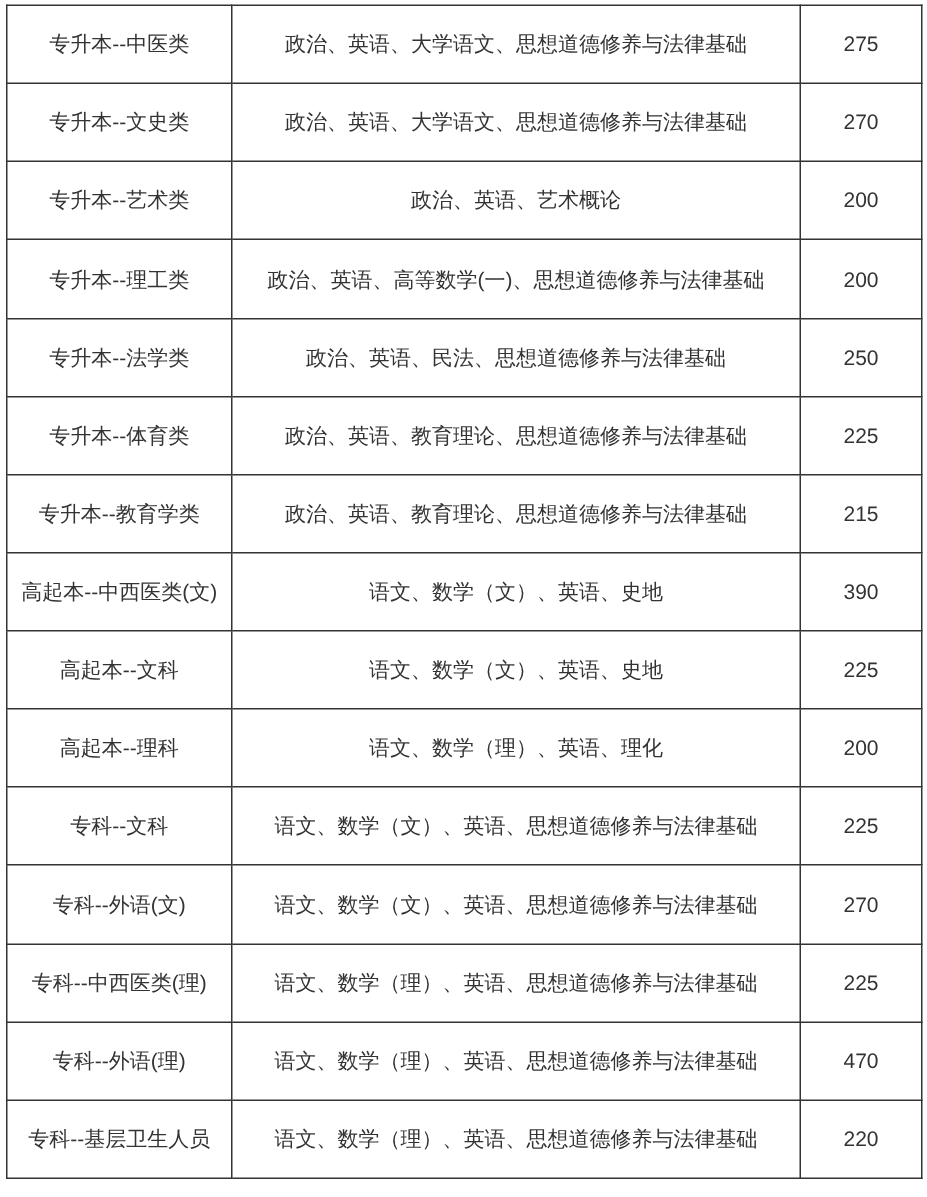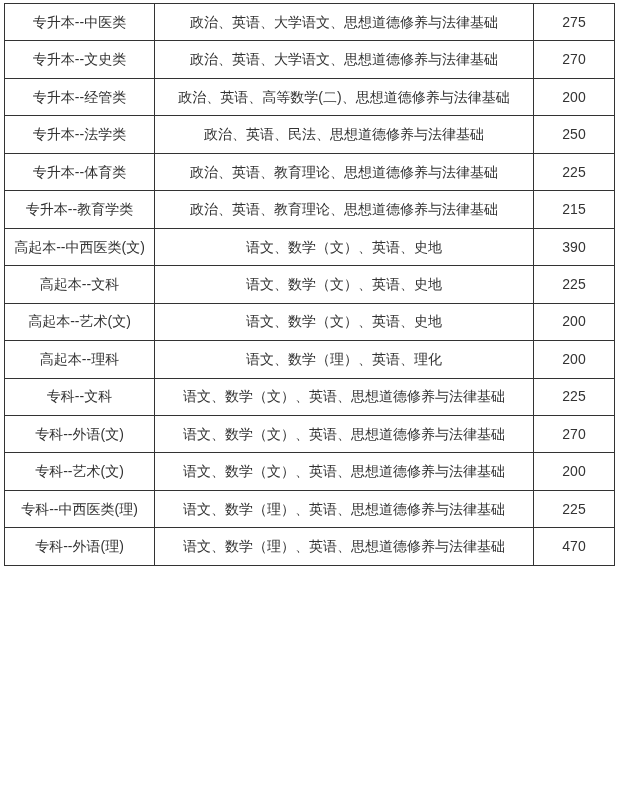--- a/index.html
+++ b/index.html
@@ -11,21 +11,21 @@
     width: 618px;
     height: 798px;
     font-family: "Liberation Sans", sans-serif;
     overflow: hidden;
   }
   table.score-table {
     border-collapse: collapse;
     table-layout: fixed;
     margin: 3px 0 0 4px;
     width: 610px;
-    height: 563px;
+    height: 783px;
   }
   table.score-table col.c1 { width: 150px; }
   table.score-table col.c2 { width: 379px; }
   table.score-table col.c3 { width: 81px; }
   table.score-table td {
     border: 1px solid var(--border-color, #333333);
     color: var(--text-color, #333333);
     font-size: 14px;
     line-height: 1.2;
     text-align: center;
@@ -51,27 +51,32 @@
     <td>275</td>
   </tr>
 
 
   <tr>
     <td>专升本--文史类</td>
     <td>政治、英语、大学语文、思想道德修养与法律基础</td>
     <td>270</td>
   </tr>
 
-
+  <tr>
+    <td>专升本--艺术类</td>
+    <td>政治、英语、艺术概论</td>
+    <td>200</td>
+  </tr>
 
   <tr>
-    <td>专升本--经管类</td>
-    <td>政治、英语、高等数学(二)、思想道德修养与法律基础</td>
+    <td>专升本--理工类</td>
+    <td>政治、英语、高等数学(一)、思想道德修养与法律基础</td>
     <td>200</td>
   </tr>
+
 
   <tr>
     <td>专升本--法学类</td>
     <td>政治、英语、民法、思想道德修养与法律基础</td>
     <td>250</td>
   </tr>
 
   <tr>
     <td>专升本--体育类</td>
     <td>政治、英语、教育理论、思想道德修养与法律基础</td>
@@ -92,58 +97,53 @@
     <td>390</td>
   </tr>
 
   <tr>
     <td>高起本--文科</td>
     <td>语文、数学（文）、英语、史地</td>
     <td>225</td>
   </tr>
 
 
-  <tr>
-    <td>高起本--艺术(文)</td>
-    <td>语文、数学（文）、英语、史地</td>
-    <td>200</td>
-  </tr>
 
 
   <tr>
     <td>高起本--理科</td>
     <td>语文、数学（理）、英语、理化</td>
     <td>200</td>
   </tr>
 
   <tr>
     <td>专科--文科</td>
     <td>语文、数学（文）、英语、思想道德修养与法律基础</td>
     <td>225</td>
   </tr>
 
   <tr>
     <td>专科--外语(文)</td>
     <td>语文、数学（文）、英语、思想道德修养与法律基础</td>
     <td>270</td>
   </tr>
 
-  <tr>
-    <td>专科--艺术(文)</td>
-    <td>语文、数学（文）、英语、思想道德修养与法律基础</td>
-    <td>200</td>
-  </tr>
 
   <tr>
     <td>专科--中西医类(理)</td>
     <td>语文、数学（理）、英语、思想道德修养与法律基础</td>
     <td>225</td>
   </tr>
 
 
   <tr>
     <td>专科--外语(理)</td>
     <td>语文、数学（理）、英语、思想道德修养与法律基础</td>
     <td>470</td>
   </tr>
 
+  <tr>
+    <td>专科--基层卫生人员</td>
+    <td>语文、数学（理）、英语、思想道德修养与法律基础</td>
+    <td>220</td>
+  </tr>
 </tbody>
 </table>
 
 </body></html>

